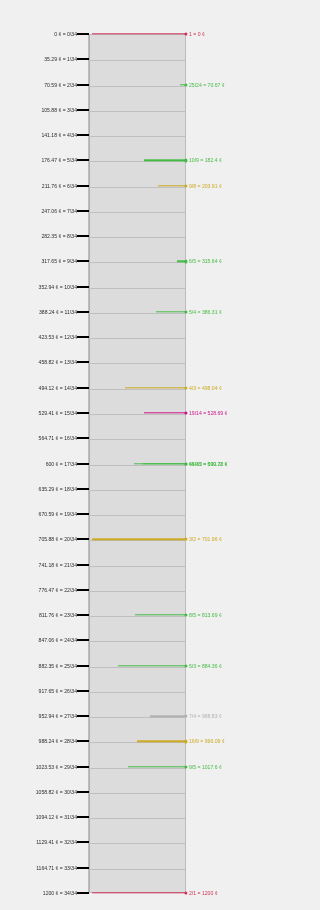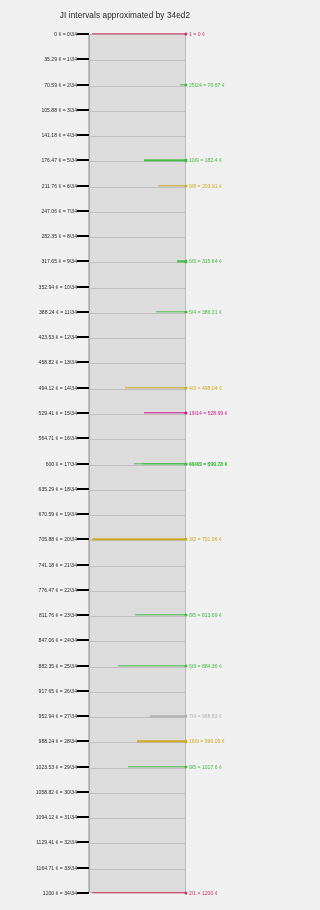--- a/index.html
+++ b/index.html
@@ -51,21 +51,20 @@
   .ji-label{
     position:absolute;transform:translateY(-50%);
     font-size:5.1px;white-space:nowrap;
   }
 </style>
 </head>
 <body>
 
 <div id="fig">
 
-  <div id="title">JI intervals approximated by 34ed2</div>
 
   <div id="plot">
     <div class="vaxis"></div>
     <div id="gridlines">
         <div class="gridline" style="top: 25.2647px;"></div>
         <div class="gridline" style="top: 50.5294px;"></div>
         <div class="gridline" style="top: 75.7941px;"></div>
         <div class="gridline" style="top: 101.059px;"></div>
         <div class="gridline" style="top: 126.324px;"></div>
         <div class="gridline" style="top: 151.588px;"></div>

